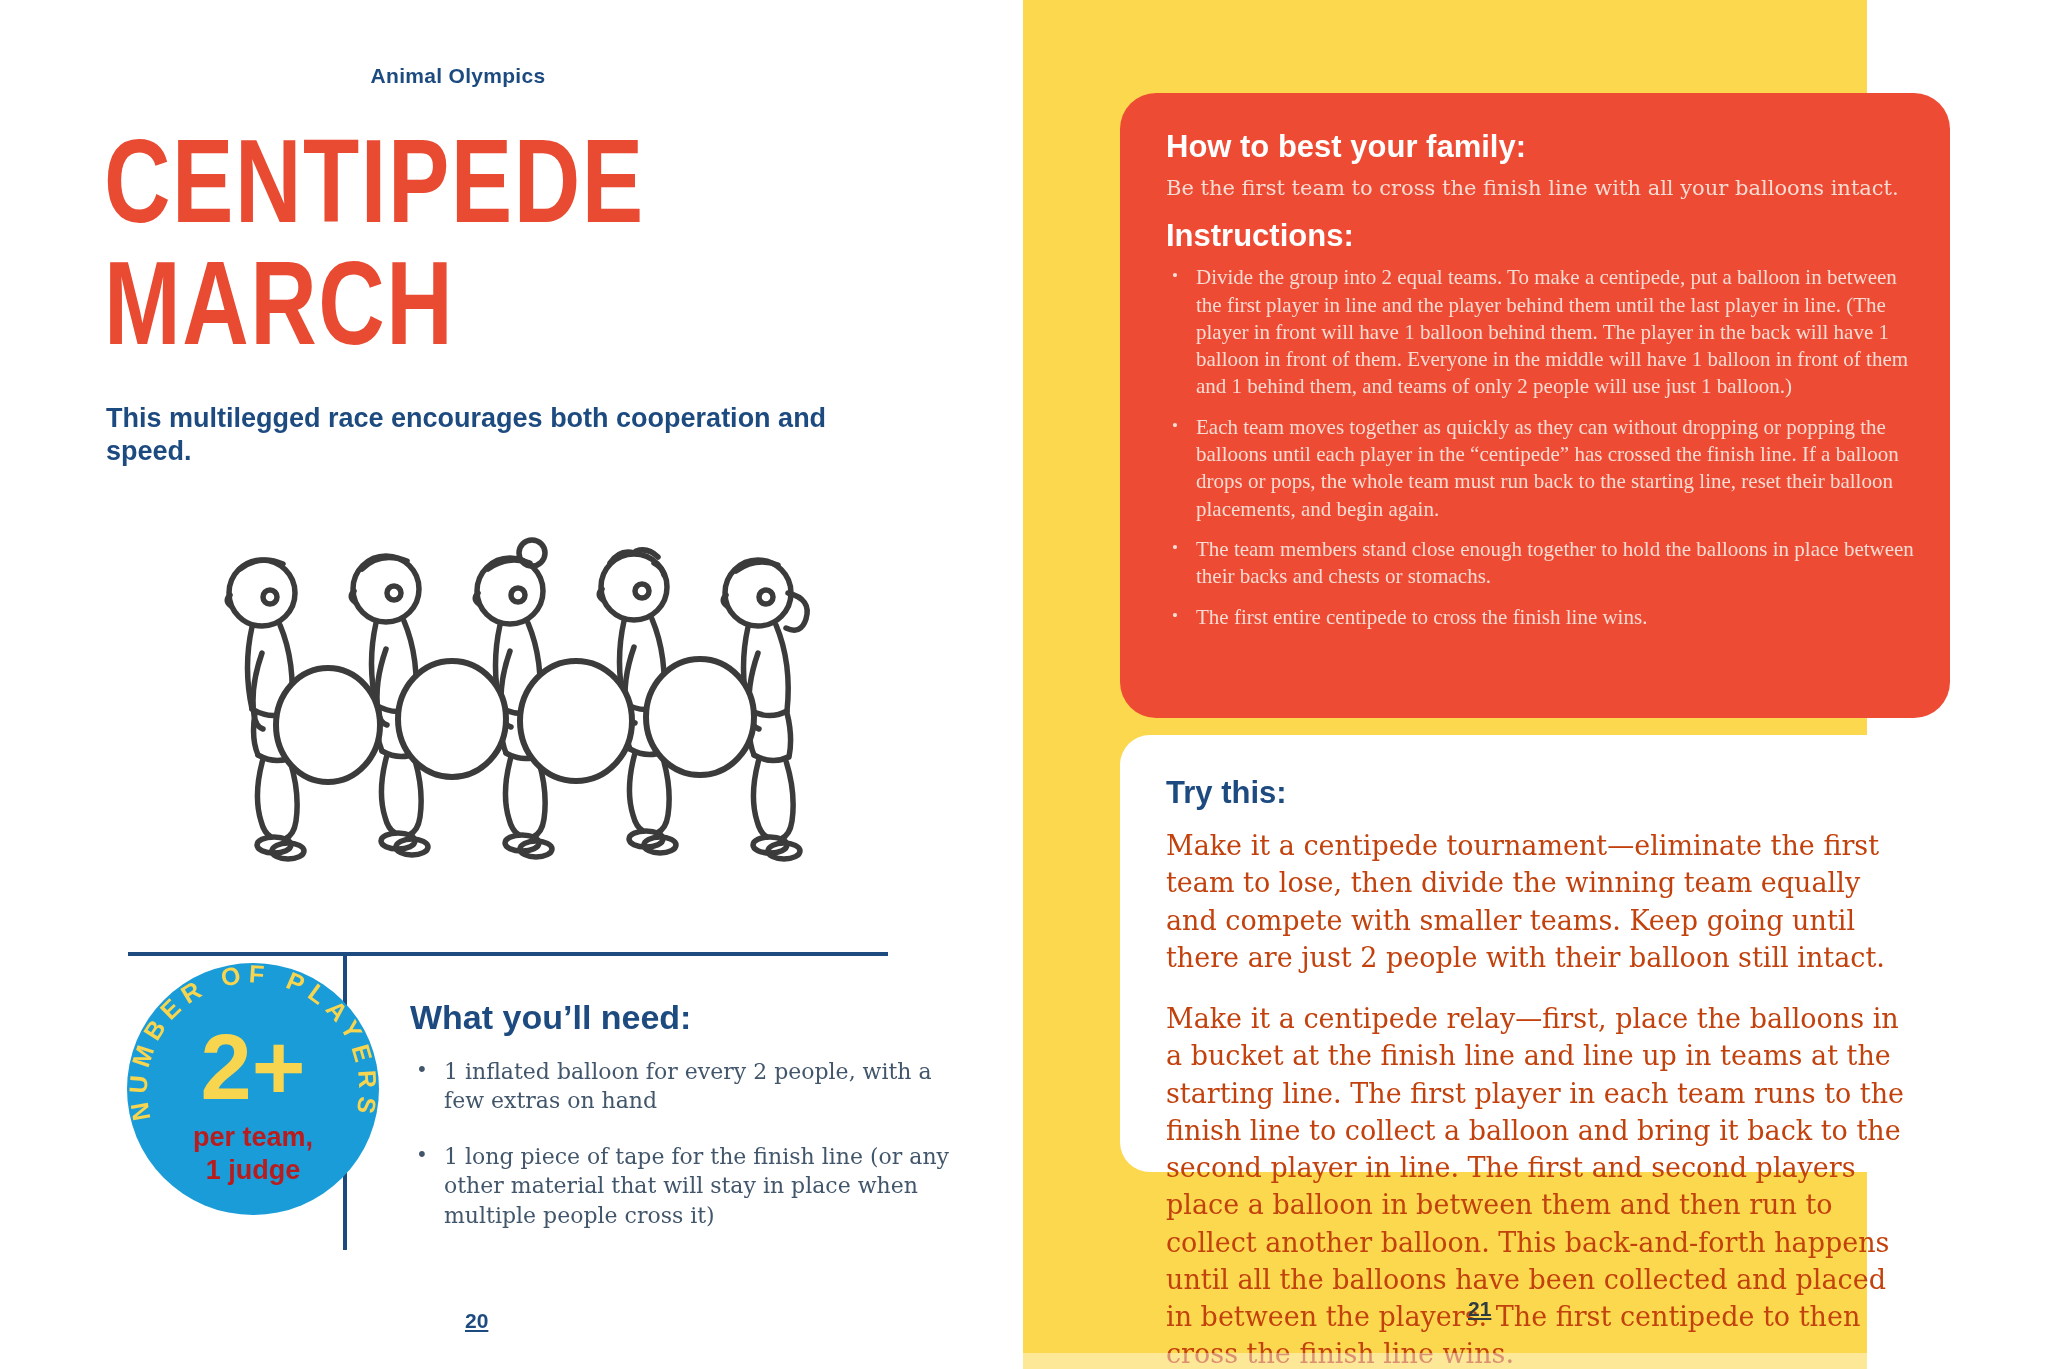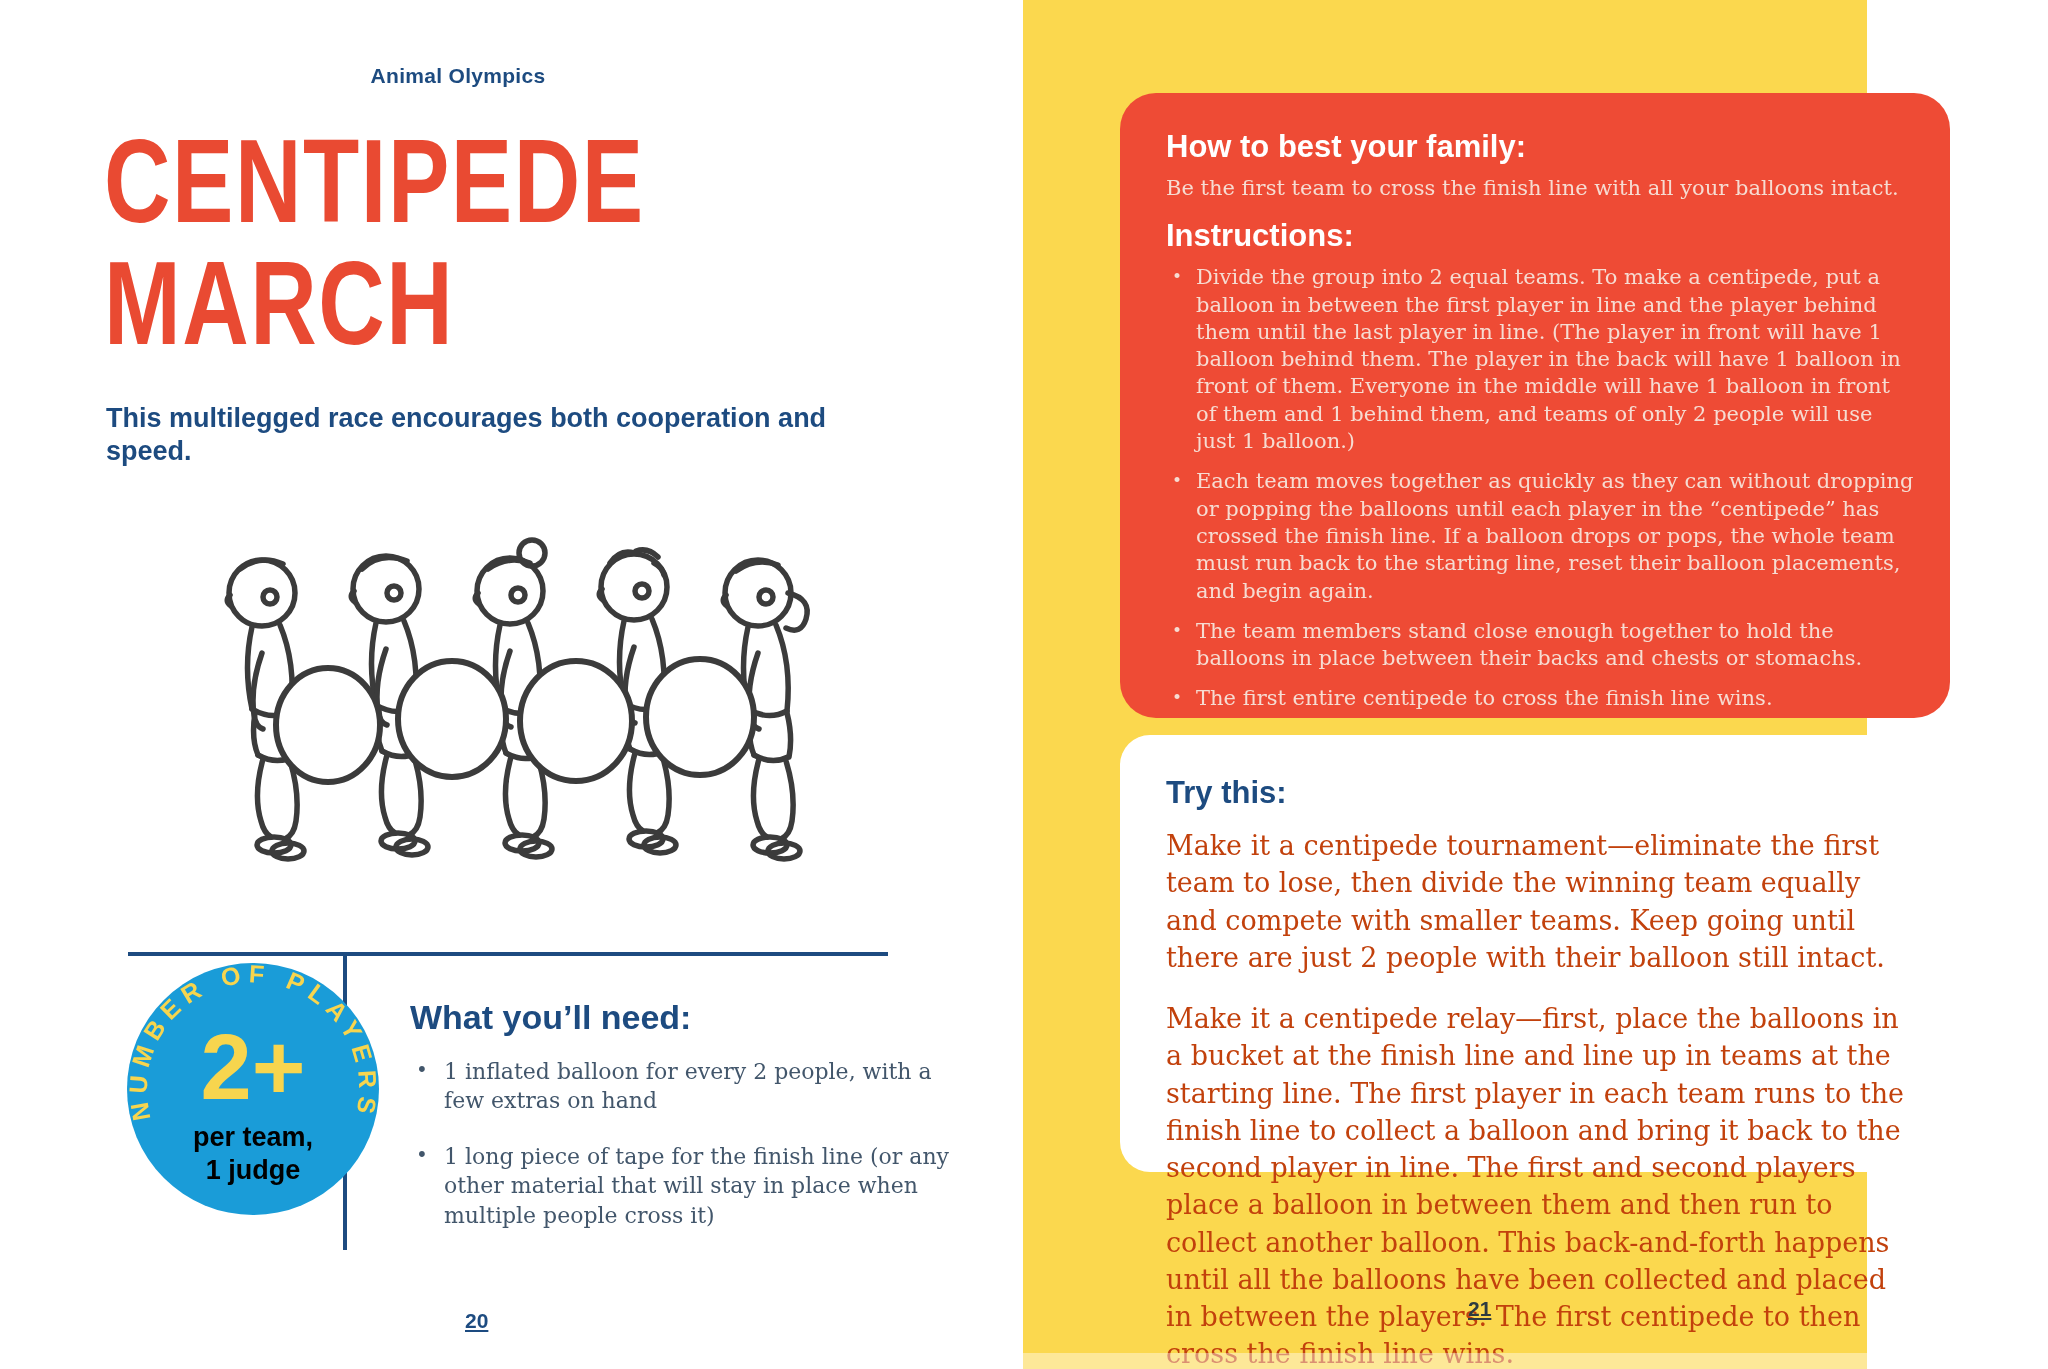--- a/index.html
+++ b/index.html
@@ -34,21 +34,21 @@
   .badge{position:absolute;left:127px;top:951px;width:252px;height:252px;}
   .badge svg{position:absolute;left:0;top:0;}
   .badge-arc{font-family:"Liberation Sans",sans-serif;font-size:25px;font-weight:bold;
     letter-spacing:7px;fill:#F7D54E;}
   .badge-count{
     position:absolute;left:0;top:58px;width:252px;text-align:center;
     font-size:92px;line-height:92px;font-weight:bold;color:#F7D54E;
   }
   .badge-detail{
     position:absolute;left:0;top:158px;width:252px;text-align:center;
-    font-size:27px;line-height:33px;font-weight:bold;color:#000000;
+    font-size:27px;line-height:33px;font-weight:bold;color:#b91c1c;
   }
   .materials{position:absolute;left:410px;top:986px;width:560px;}
   .materials h2{margin:0;font-size:34px;font-weight:bold;color:#1D4B80;}
   .serif-list{list-style:none;margin:20px 0 0 0;padding:0;
     font-family:"DejaVu Serif","Liberation Serif",serif;
     font-size:22px;line-height:1.34;color:#42566B;}
   .serif-list li{position:relative;padding-left:34px;margin-bottom:26px;}
   .serif-list li::before{content:"•";position:absolute;left:6px;top:0;font-size:20px;}
 
   .page-num{position:absolute;top:1297px;width:90px;text-align:left;
@@ -62,21 +62,21 @@
     background:#EE4B35;border-radius:36px;box-sizing:border-box;
     padding:36px 36px 0 46px;
   }
   .red-box h2{margin:0 0 10px 0;font-size:31px;font-weight:bold;color:#ffffff;}
   .red-box .objective-body{
     margin:0 0 16px 0;font-family:"DejaVu Serif","Liberation Serif",serif;
     font-size:21px;line-height:1.3;color:#F6DCD2;}
   .steps{list-style:none;margin:4px 0 0 0;padding:0;
     font-family:"DejaVu Serif","Liberation Serif",serif;
     font-size:21px;line-height:1.3;color:#F6DCD2;}
-  .steps li{position:relative;padding-left:30px;margin-bottom:13px;}
+  .steps li{position:relative;padding-left:30px;margin-bottom:13px;font-family:Liberation Serif, serif;}
   .steps li::before{content:"•";position:absolute;left:6px;top:1px;font-size:17px;}
 
   .white-box{
     position:absolute;left:97px;top:735px;width:830px;height:437px;
     background:#ffffff;border-radius:30px;box-sizing:border-box;
     padding:40px 40px 0 46px;
   }
   .white-box h2{margin:0 0 16px 0;font-size:31px;font-weight:bold;color:#1D4B80;}
   .white-box p{margin:0 0 24px 0;font-family:"DejaVu Serif","Liberation Serif",serif;
     font-size:27px;line-height:1.38;color:#c2410c;}

